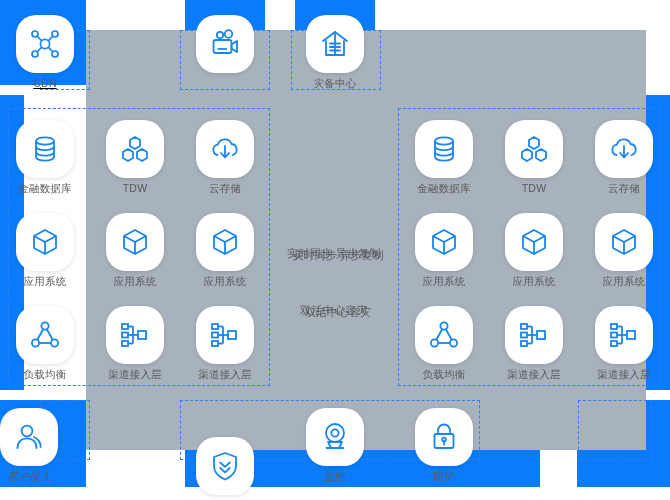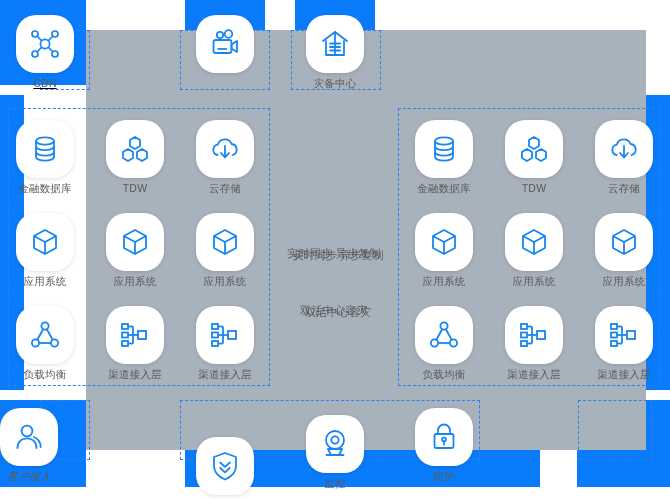--- a/index.html
+++ b/index.html
@@ -445,21 +445,21 @@
         <svg width="34" height="34" viewBox="0 0 34 34" fill="none" stroke="#1886f0" stroke-width="1.8" stroke-linejoin="round" stroke-linecap="round">
           <path d="M17 4 L28 8 V17 C28 23.5 22.8 28 17 30.5 C11.2 28 6 23.5 6 17 V8 Z"></path>
           <polyline points="12.2,13.5 17,17.8 21.8,13.5"></polyline>
           <polyline points="12.2,19 17,23.3 21.8,19"></polyline>
         </svg>
       </span>
     </div>
     <div class="tile-label">安全</div>
   </div>
 
-  <div class="node" style="left:306px;top:408px;margin-top:7px;">
+  <div class="node" style="left:306px;top:408px;">
     <div class="tile">
       <span>
         <svg width="34" height="34" viewBox="0 0 34 34" fill="none" stroke="#1886f0" stroke-width="1.8" stroke-linecap="round" stroke-linejoin="round">
           <circle cx="17" cy="13" r="9"></circle>
           <circle cx="17" cy="13" r="3.6"></circle>
           <path d="M10 22 L24 22 L21 28 L13 28 Z"></path>
           <line x1="8.5" y1="28" x2="25.5" y2="28"></line>
         </svg>
       </span>
     </div>

